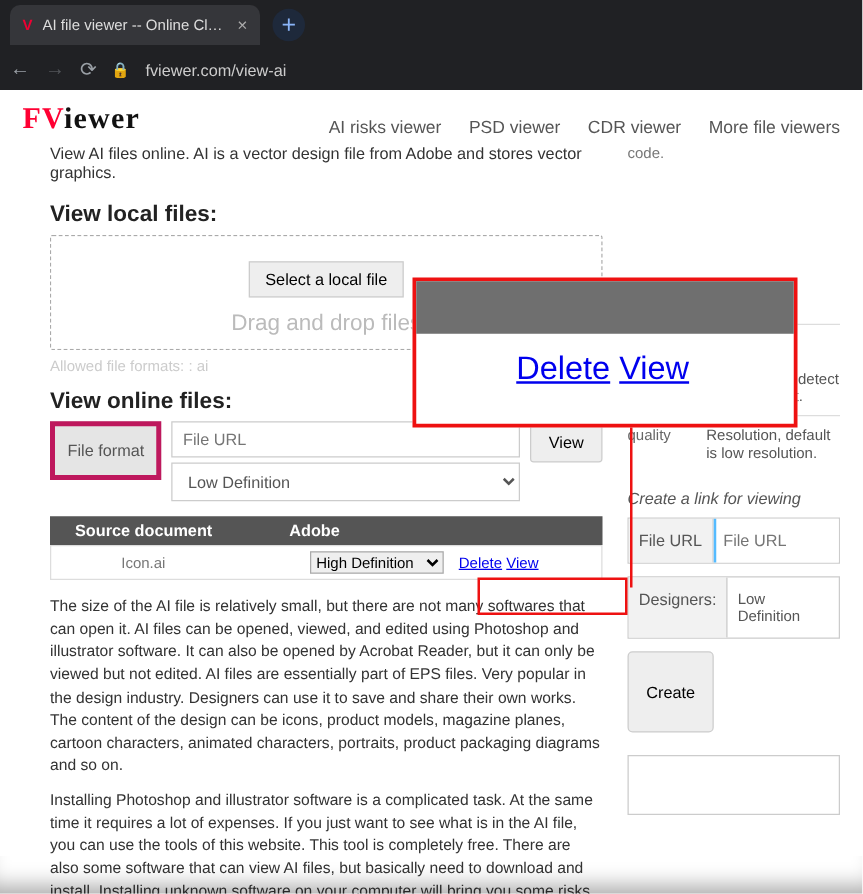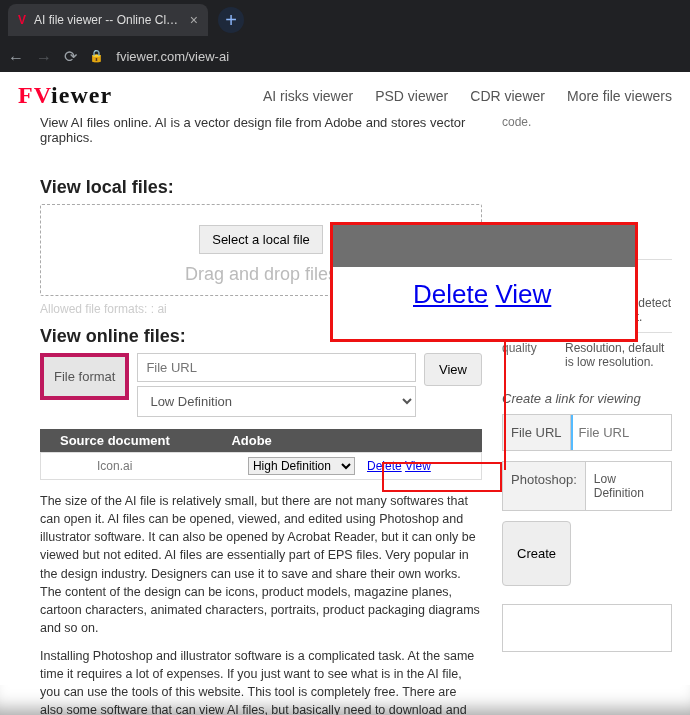--- a/index.html
+++ b/index.html
@@ -13,31 +13,31 @@
   .tab-title { white-space: nowrap; overflow: hidden; text-overflow: ellipsis; flex: 1; }
   .tab-close { color: #aaa; font-size: 14px; }
   .new-tab { color: #8ab4f8; font-size: 20px; margin-left: 10px; width: 26px; height: 26px; display:flex; align-items:center; justify-content:center; background:#1e293b; border-radius:50%; }
   .addr-row { display: flex; align-items: center; height: 32px; padding: 0 8px; gap: 12px; color: #9aa0a6; }
   .nav-arrow { font-size: 16px; }
   .lock  { font-size: 12px; color:#9aa0a6; }
   .addr { color: #ccc; font-size: 13px; }
 
   
   .page { position: relative; background: #fff; height: calc(715px - 72px); overflow: hidden; }
-  .header { display: flex; align-items: center; padding: 10px 18px 6px 18px; }
+  .header { display: flex; align-items: flex-end; padding: 10px 18px 6px 18px; }
   .logo { font-family: "Segoe Script","Comic Sans MS",cursive; font-weight: bold; font-size: 24px; color:#f03; letter-spacing:1px; }
   .logo .blk { color:#111; }
   .nav { margin-left: auto; display: flex; gap: 22px; font-size: 14px; color: #555; }
   .nav a { color: #555; text-decoration: none; }
 
   .content { display: flex; padding: 0 18px 0 40px; gap: 20px; }
   .main { flex: 1; min-width: 0; }
   .side { width: 170px; font-size: 12px; color: #555; }
 
-  .intro { color:#333; font-size:13px; margin-bottom: 32px; }
+  .intro { color:#333; font-size:13px; margin-bottom: 16px; }
 
   .section-h { font-weight: bold; font-size: 18px; margin: 10px 0 6px 0; color:#222; }
 
   .dropzone { border:1px dashed #aaa; border-radius:2px; padding: 20px 6px 10px 6px; text-align:center; }
   .pickbtn { background:#eee; border:1px solid #ccc; padding:6px 12px; font-size:13px; cursor:pointer; }
   .droptext { color:#bbb; font-size:18px; margin-top:10px; }
   .allowed { color:#ccc; font-size:12px; margin-top:6px; }
 
   .onlinebox { display:flex; gap:8px; margin-top:6px; align-items:flex-start; }
   .ff-label { background:#e5e5e5; border:4px solid #be185d; padding:12px 10px; font-size:13px; color:#555; }
@@ -170,21 +170,21 @@
         <div class="side-k">quality</div>
         <div class="side-v">Resolution, default is low resolution.</div>
       </div>
 
       <div class="side-h">Create a link for viewing</div>
       <div class="side-field-row">
         <div class="side-field-label">File URL</div>
         <input class="side-field-input" placeholder="File URL" style="">
       </div>
       <div class="side-field-row">
-        <div class="side-field-label">Photoshop:</div>
+        <div class="side-field-label">Designers:</div>
         <div style="flex:1; padding:10px 8px; color:#555;">Low Definition</div>
       </div>
       <button class="createbtn">Create</button>
       <div class="linkbox"></div>
     </div>
   </div>
 
   <div class="callout">
     <div class="callout-bar"></div>
     <div class="callout-links">

